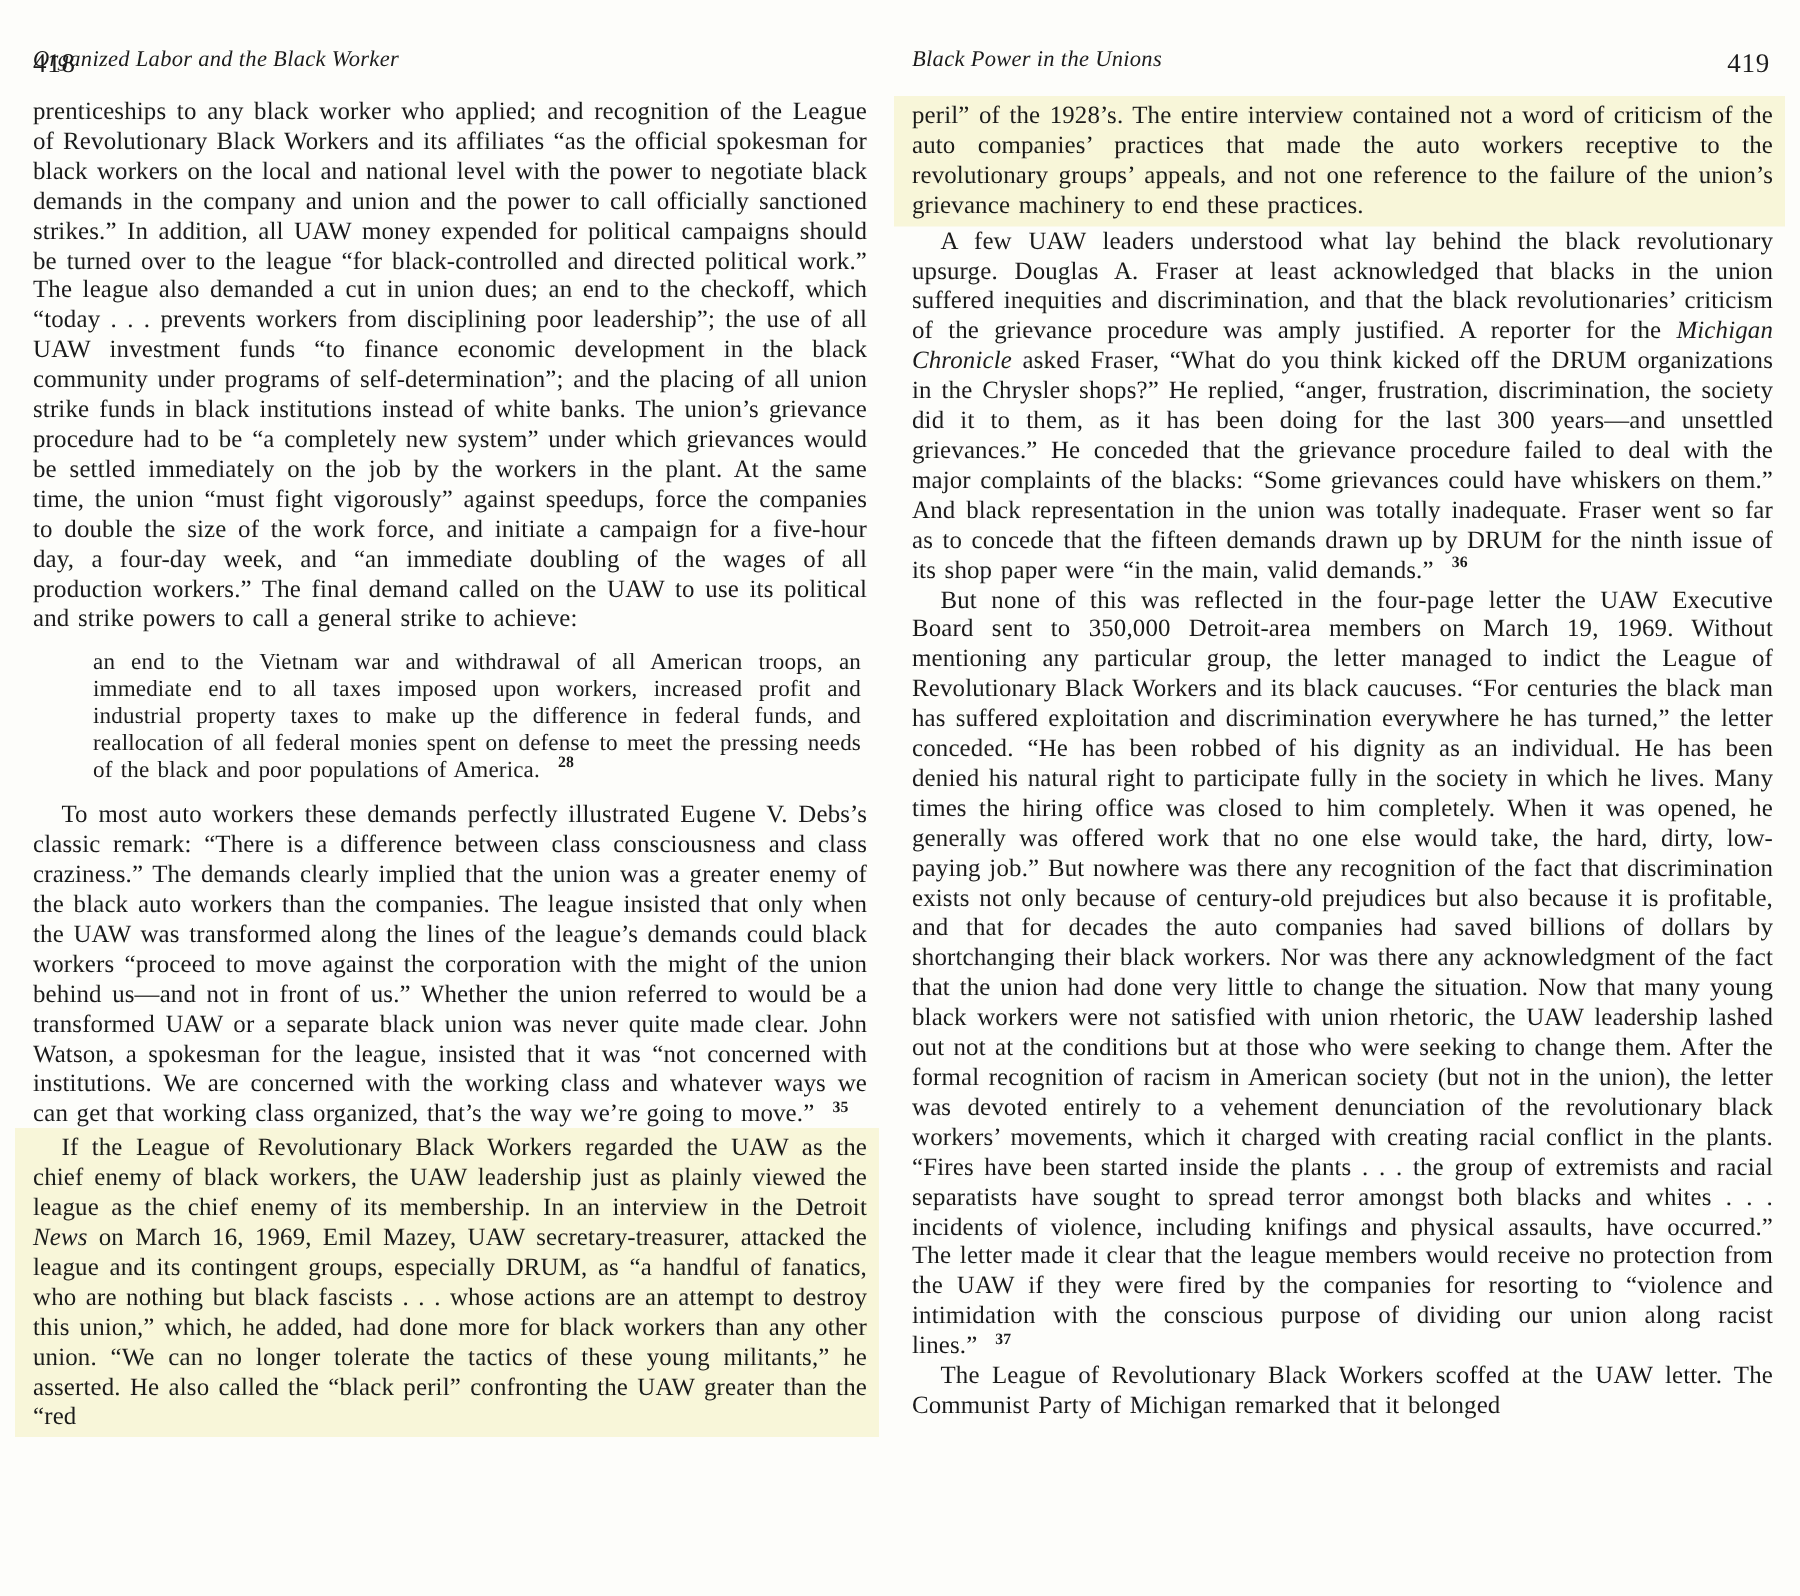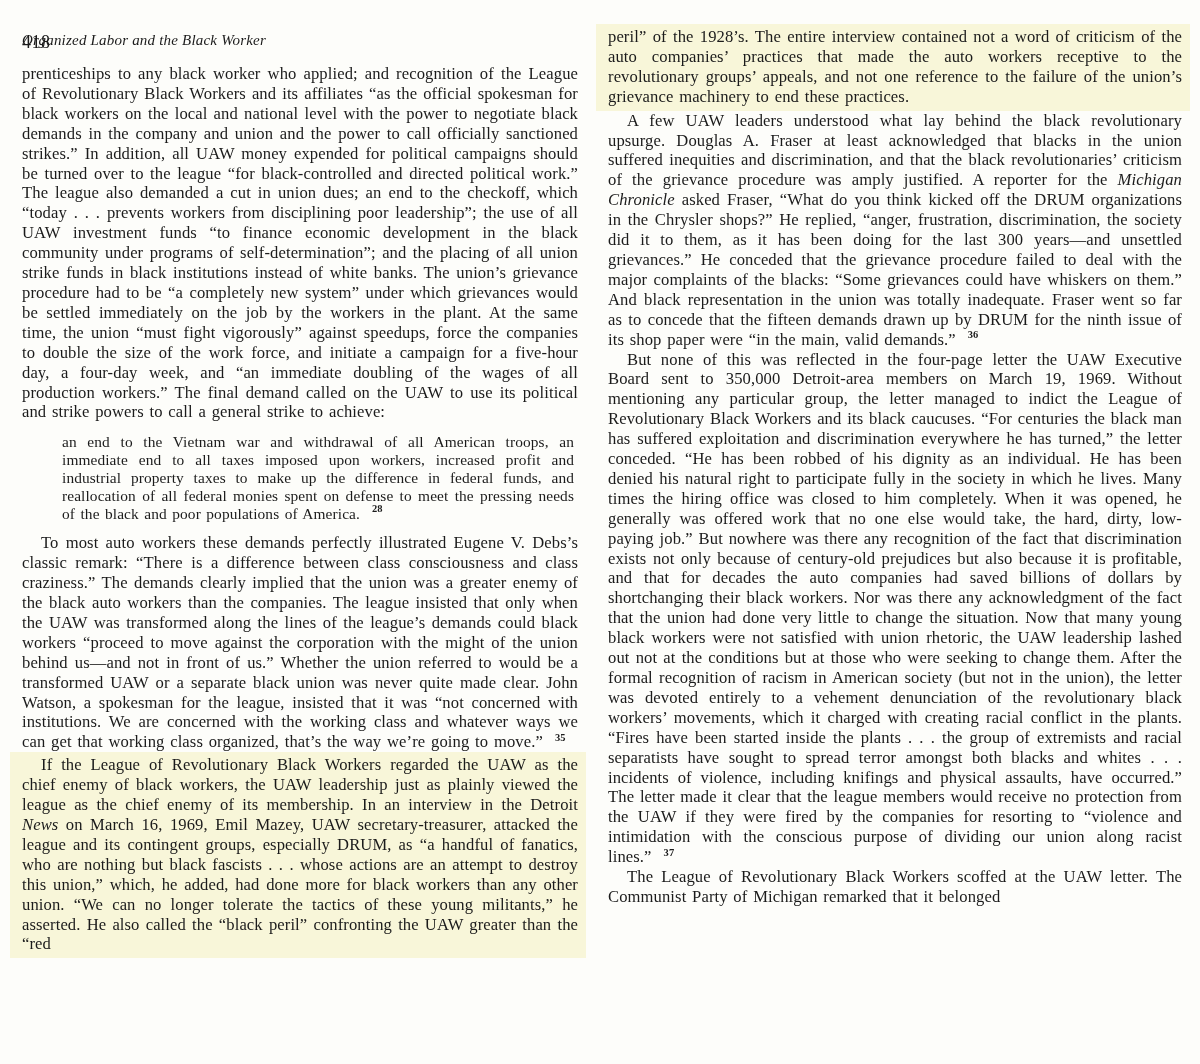--- a/index.html
+++ b/index.html
@@ -82,20 +82,24 @@
     </div>
     <div class="body-text">
         <p>prenticeships to any black worker who applied; and recognition of the League of Revolutionary Black Workers and its affiliates “as the official spokesman for black workers on the local and national level with the power to negotiate black demands in the company and union and the power to call officially sanctioned strikes.” In addition, all UAW money expended for political campaigns should be turned over to the league “for black-controlled and directed political work.” The league also demanded a cut in union dues; an end to the checkoff, which “today . . . prevents workers from disciplining poor leadership”; the use of all UAW investment funds “to finance economic development in the black community under programs of self-determination”; and the placing of all union strike funds in black institutions instead of white banks. The union’s grievance procedure had to be “a completely new system” under which grievances would be settled immediately on the job by the workers in the plant. At the same time, the union “must fight vigorously” against speedups, force the companies to double the size of the work force, and initiate a campaign for a five-hour day, a four-day week, and “an immediate doubling of the wages of all production workers.” The final demand called on the UAW to use its political and strike powers to call a general strike to achieve:</p>
         <p class="quote">an end to the Vietnam war and withdrawal of all American troops, an immediate end to all taxes imposed upon workers, increased profit and industrial property taxes to make up the difference in federal funds, and reallocation of all federal monies spent on defense to meet the pressing needs of the black and poor populations of America.<sup class="fn">28</sup></p>
         <p class="indent">To most auto workers these demands perfectly illustrated Eugene V. Debs’s classic remark: “There is a difference between class consciousness and class craziness.” The demands clearly implied that the union was a greater enemy of the black auto workers than the companies. The league insisted that only when the UAW was transformed along the lines of the league’s demands could black workers “proceed to move against the corporation with the might of the union behind us—and not in front of us.” Whether the union referred to would be a transformed UAW or a separate black union was never quite made clear. John Watson, a spokesman for the league, insisted that it was “not concerned with institutions. We are concerned with the working class and whatever ways we can get that working class organized, that’s the way we’re going to move.”<sup class="fn">35</sup></p>
         <p class="indent hl">If the League of Revolutionary Black Workers regarded the UAW as the chief enemy of black workers, the UAW leadership just as plainly viewed the league as the chief enemy of its membership. In an interview in the Detroit <i>News</i> on March 16, 1969, Emil Mazey, UAW secretary-treasurer, attacked the league and its contingent groups, especially DRUM, as “a handful of fanatics, who are nothing but black fascists . . . whose actions are an attempt to destroy this union,” which, he added, had done more for black workers than any other union. “We can no longer tolerate the tactics of these young militants,” he asserted. He also called the “black peril” confronting the UAW greater than the “red</p>
       </div>
   </div>
 
   <div class="page page-right">
+    <div class="header">
+      <span class="running-head">Black Power in the Unions</span>
+      <span class="pagenum">419</span>
+    </div>
     <div class="body-text">
         <p class="hl">peril” of the 1928’s. The entire interview contained not a word of criticism of the auto companies’ practices that made the auto workers receptive to the revolutionary groups’ appeals, and not one reference to the failure of the union’s grievance machinery to end these practices.</p>
         <p class="indent">A few UAW leaders understood what lay behind the black revolutionary upsurge. Douglas A. Fraser at least acknowledged that blacks in the union suffered inequities and discrimination, and that the black revolutionaries’ criticism of the grievance procedure was amply justified. A reporter for the <i>Michigan Chronicle</i> asked Fraser, “What do you think kicked off the DRUM organizations in the Chrysler shops?” He replied, “anger, frustration, discrimination, the society did it to them, as it has been doing for the last 300 years—and unsettled grievances.” He conceded that the grievance procedure failed to deal with the major complaints of the blacks: “Some grievances could have whiskers on them.” And black representation in the union was totally inadequate. Fraser went so far as to concede that the fifteen demands drawn up by DRUM for the ninth issue of its shop paper were “in the main, valid demands.”<sup class="fn">36</sup></p>
         <p class="indent">But none of this was reflected in the four-page letter the UAW Executive Board sent to 350,000 Detroit-area members on March 19, 1969. Without mentioning any particular group, the letter managed to indict the League of Revolutionary Black Workers and its black caucuses. “For centuries the black man has suffered exploitation and discrimination everywhere he has turned,” the letter conceded. “He has been robbed of his dignity as an individual. He has been denied his natural right to participate fully in the society in which he lives. Many times the hiring office was closed to him completely. When it was opened, he generally was offered work that no one else would take, the hard, dirty, low-paying job.” But nowhere was there any recognition of the fact that discrimination exists not only because of century-old prejudices but also because it is profitable, and that for decades the auto companies had saved billions of dollars by shortchanging their black workers. Nor was there any acknowledgment of the fact that the union had done very little to change the situation. Now that many young black workers were not satisfied with union rhetoric, the UAW leadership lashed out not at the conditions but at those who were seeking to change them. After the formal recognition of racism in American society (but not in the union), the letter was devoted entirely to a vehement denunciation of the revolutionary black workers’ movements, which it charged with creating racial conflict in the plants. “Fires have been started inside the plants . . . the group of extremists and racial separatists have sought to spread terror amongst both blacks and whites . . . incidents of violence, including knifings and physical assaults, have occurred.” The letter made it clear that the league members would receive no protection from the UAW if they were fired by the companies for resorting to “violence and intimidation with the conscious purpose of dividing our union along racist lines.”<sup class="fn">37</sup></p>
         <p class="indent">The League of Revolutionary Black Workers scoffed at the UAW letter. The Communist Party of Michigan remarked that it belonged</p>
       </div>
   </div>
 
 </div>
 

